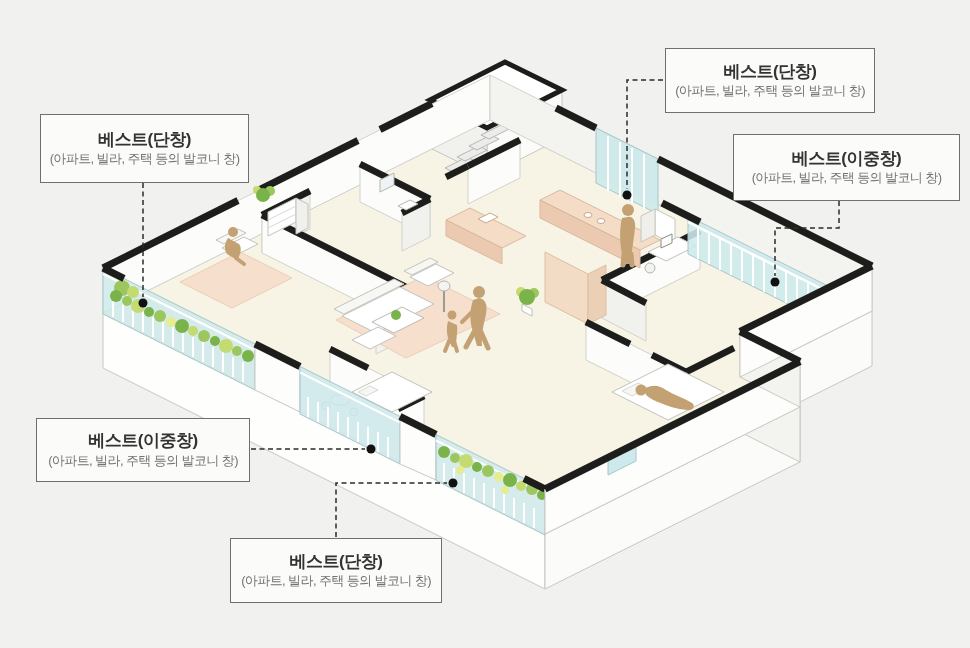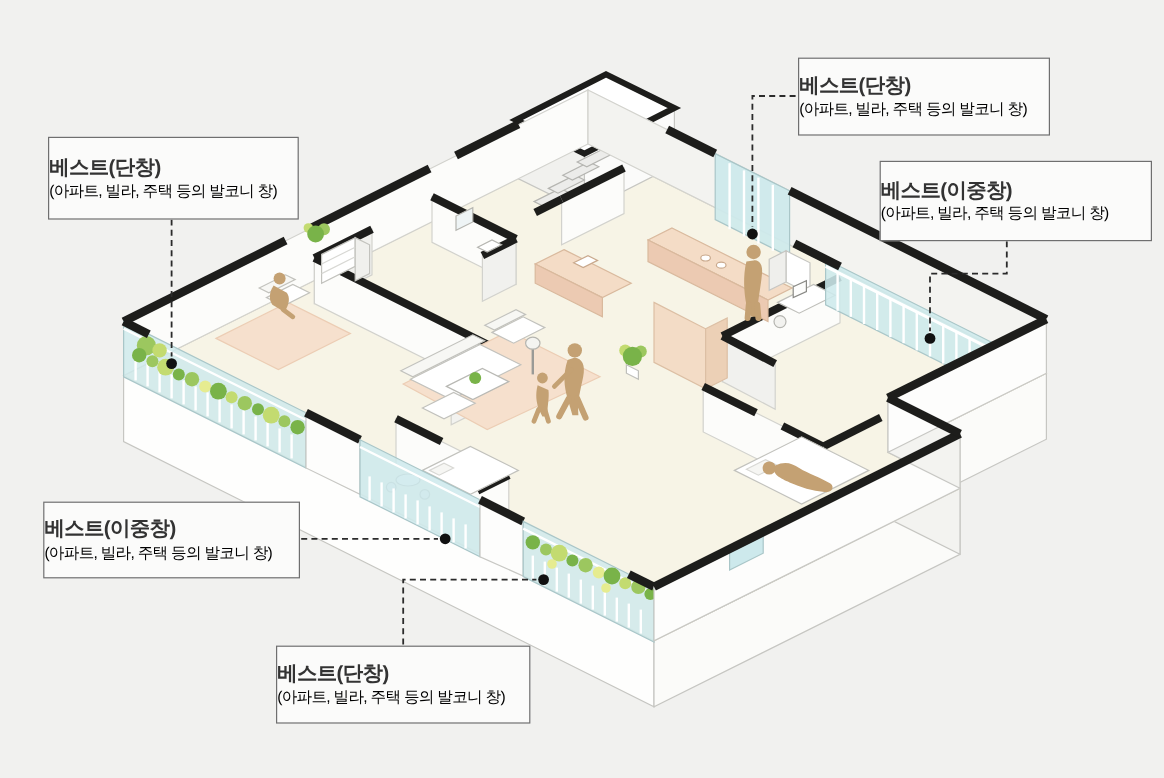--- a/index.html
+++ b/index.html
@@ -1,22 +1,22 @@
 <!DOCTYPE html>
 <html><head>
 <meta charset="utf-8">
 <style>
   html,body{margin:0;padding:0;}
   body{font-family:"Liberation Sans","DejaVu Sans",sans-serif;}
   #stage{position:relative;width:970px;height:648px;background:#f1f1ef;overflow:hidden;}
   #plan-svg{position:absolute;left:0;top:0;}
   .callout{position:absolute;border:1px solid #6f6f6f;background:#fbfbfa;display:flex;flex-direction:column;
-           align-items:flex-start;justify-content:center;text-align:center;box-sizing:border-box;gap:1px;z-index:5;}
+           align-items:center;justify-content:center;text-align:center;box-sizing:border-box;gap:1px;z-index:5;}
   .callout .t{font-size:17px;font-weight:bold;color:#333333;letter-spacing:-0.5px;line-height:1.25;}
-  .callout .s{font-size:13px;color:#000000;letter-spacing:-0.6px;line-height:1.3;}
+  .callout .s{font-size:13px;color:#737373;letter-spacing:-0.6px;line-height:1.3;}
   #callout-left-top{left:40px;top:114px;width:209px;height:69px;}
   #callout-top-right{left:665px;top:48px;width:210px;height:65px;}
   #callout-right{left:733px;top:134px;width:227px;height:67px;}
   #callout-bottom-left{left:36px;top:418px;width:214px;height:64px;}
   #callout-bottom{left:230px;top:538px;width:212px;height:65px;}
 </style>
 </head>
 <body>
 
 <div id="stage" style="background: rgb(241, 241, 239);">

